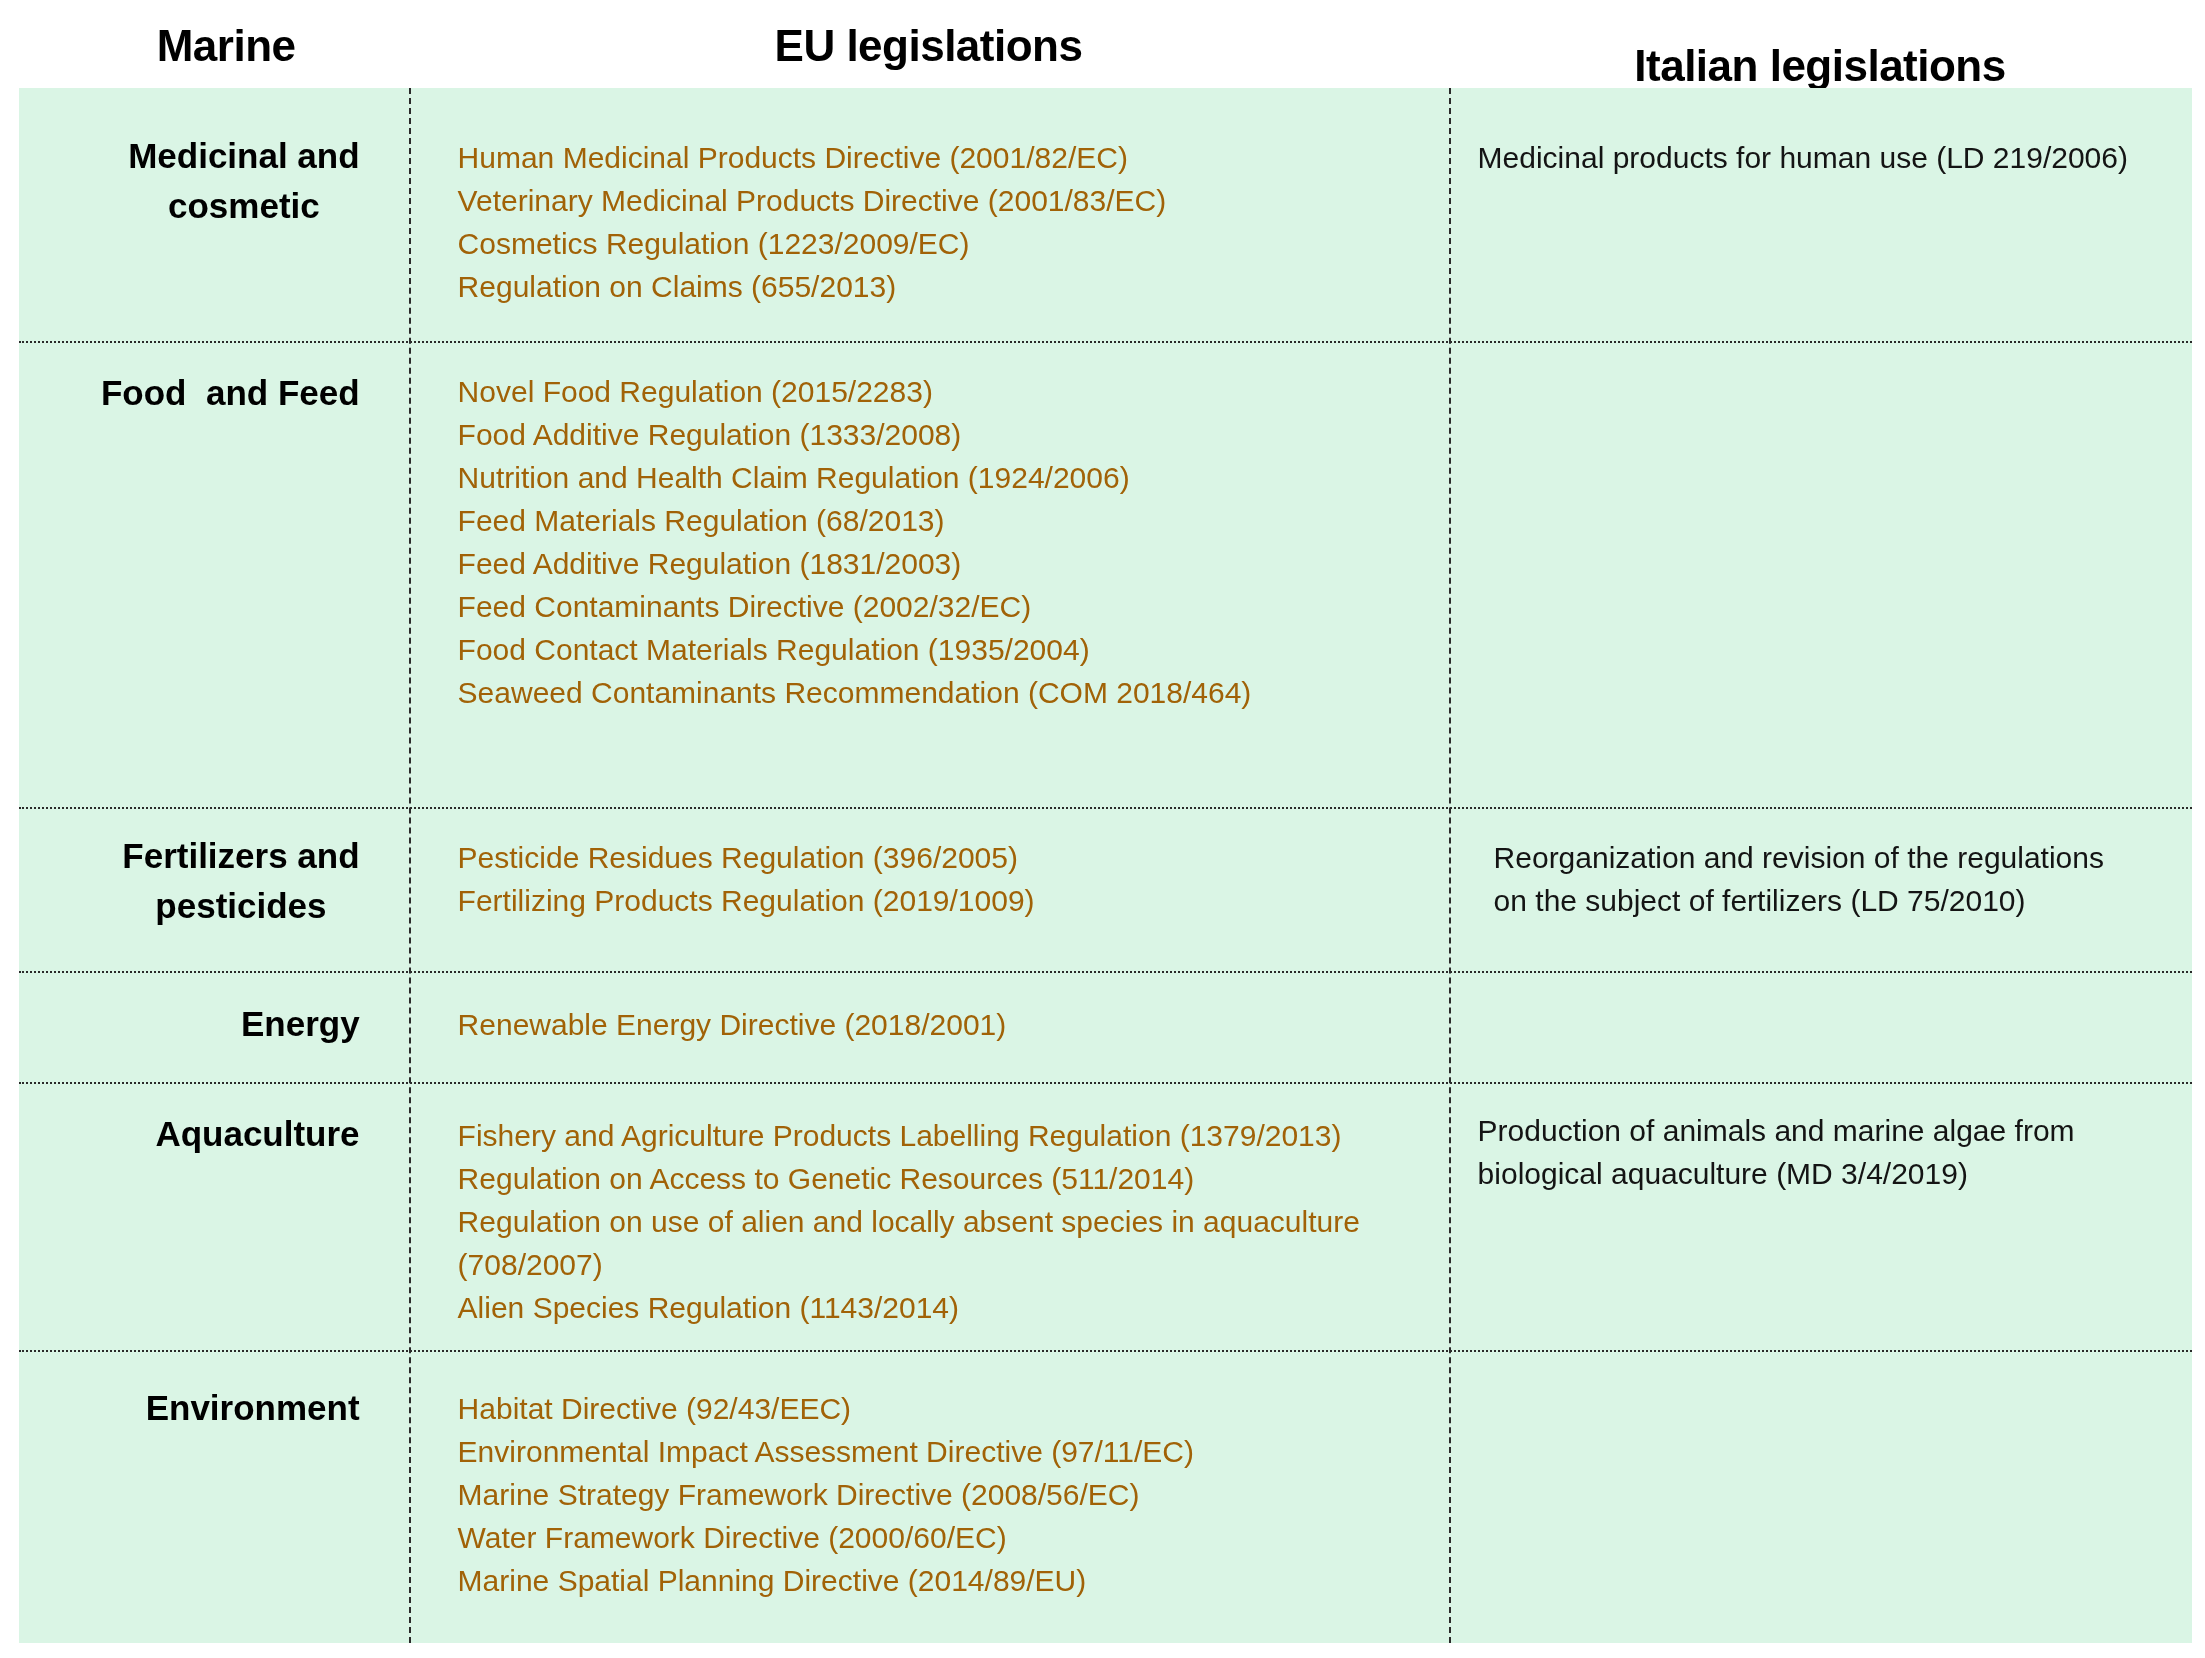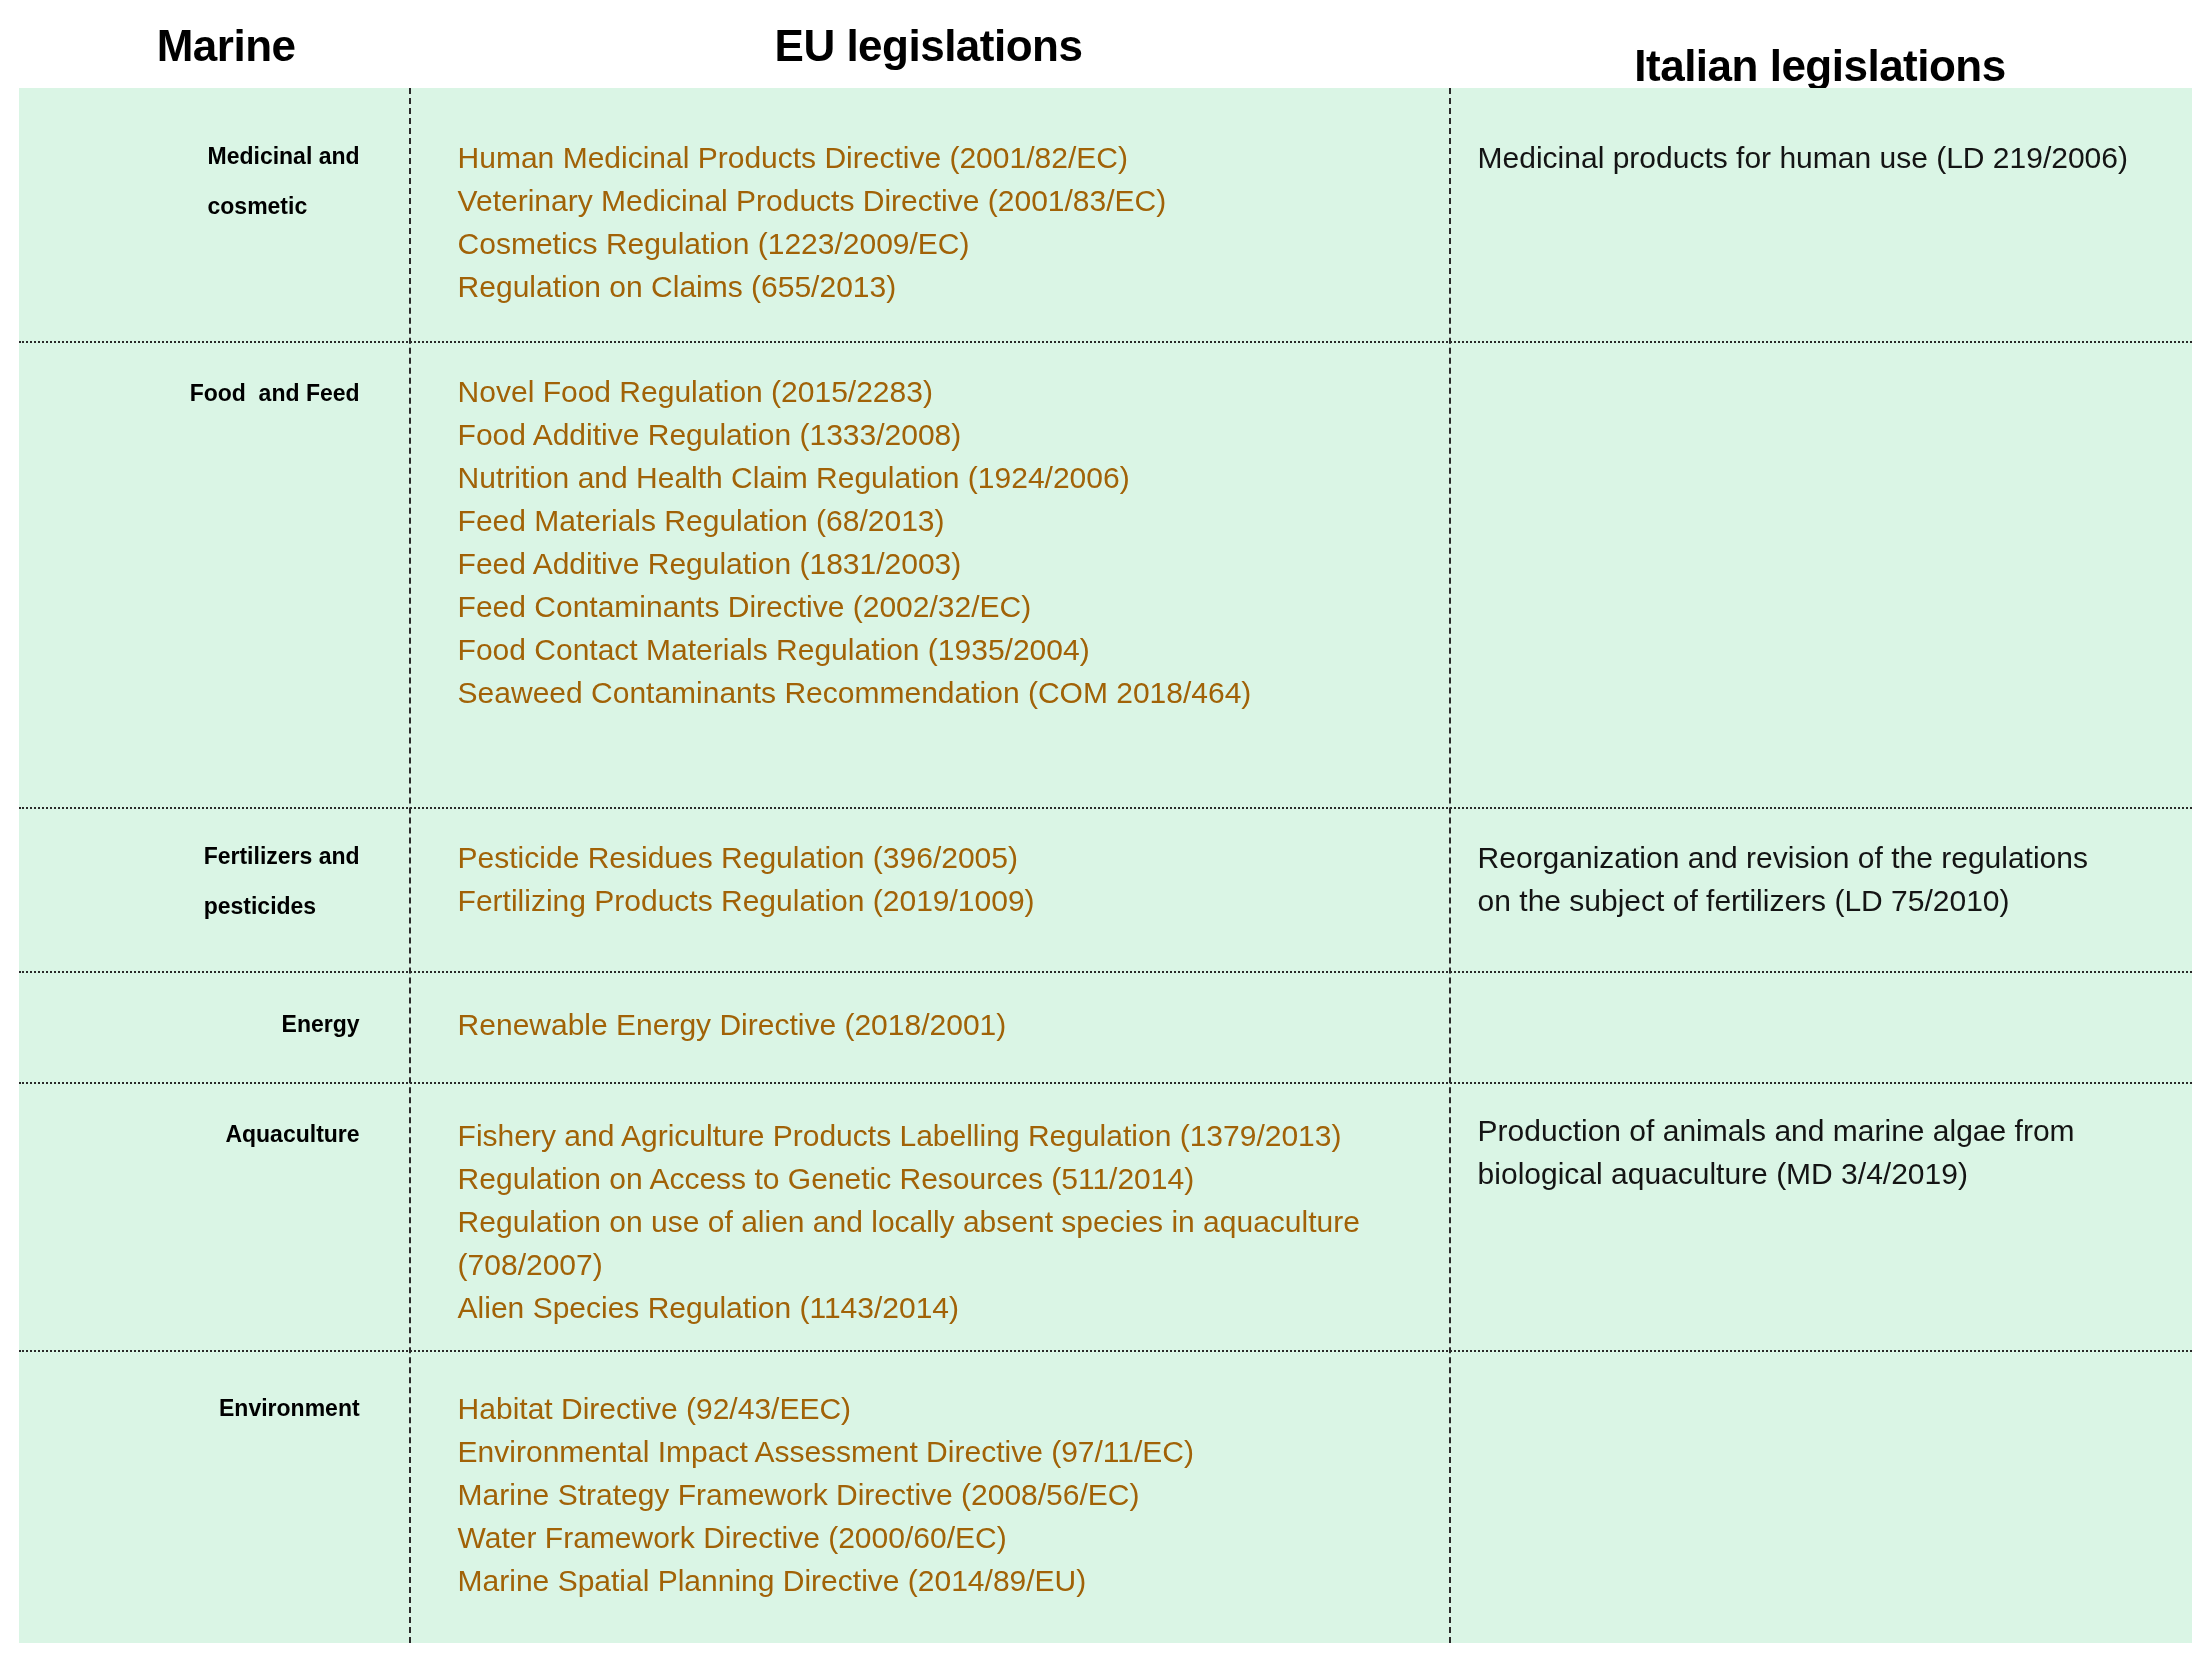--- a/index.html
+++ b/index.html
@@ -4,22 +4,22 @@
 <style>
   html, body { margin:0; padding:0; background:#ffffff; }
   body { width:2205px; height:1659px; position:relative; overflow:hidden;
          font-family:"Liberation Sans", "DejaVu Sans", sans-serif; color:#111; }
   .hdr { position:absolute; top:16px; height:59px; line-height:59px;
          font-size:44px; font-weight:bold; text-align:center; color:#000; letter-spacing:-0.5px; }
   .table { position:absolute; left:18.6px; top:88px; width:2173px; height:1555px; background:#daf5e5; }
   .vline { position:absolute; top:0; bottom:0; width:0; border-left:2.1px dashed #2a2a2a; }
   .hline { position:absolute; left:0; right:0; height:0; border-top:2.7px dotted #2a2a2a; }
   .row { position:absolute; left:0; right:0; }
-  .field { position:absolute; right:1832px; text-align:left; font-weight:bold;
-           font-size:23px; line-height:50px; color:#000; white-space:nowrap; }
+  .field { position:absolute; right:1832px; text-align:center; font-weight:bold;
+           font-size:35px; line-height:50px; color:#000; white-space:nowrap; }
   .eu { position:absolute; left:439px; font-size:30px; line-height:43px; color:#a16207; white-space:nowrap; }
   .it { position:absolute; left:1459px; font-size:30px; line-height:43px; color:#141414; white-space:nowrap; }
   .line { display:block; }
 </style>
 </head>
 <body>
 
 <div class="hdr" style="left:18.6px; width:415px;">Marine</div>
 <div class="hdr" style="left:408px; width:1041px;">EU legislations</div>
 <div class="hdr" style="left:1449px; width:742px;margin-top:20px;">Italian legislations</div>
@@ -69,21 +69,21 @@
 
   <div class="row" style="top:719px;">
     <div class="field" style="top:24px;">
       <span class="line">Fertilizers and</span>
       <span class="line">pesticides</span>
     </div>
     <div class="eu" style="top:29px;">
       <span class="line">Pesticide Residues Regulation (396/2005)</span>
       <span class="line">Fertilizing Products Regulation (2019/1009)</span>
     </div>
-    <div class="it" style="top:29px;">
+    <div class="it" style="top:29px;margin-left:16px;">
       <span class="line">Reorganization and revision of the regulations</span>
       <span class="line">on the subject of fertilizers (LD 75/2010)</span>
     </div>
   </div>
 
   <div class="row" style="top:883px;">
     <div class="field" style="top:28px;">
       <span class="line">Energy</span>
     </div>
     <div class="eu" style="top:32px;">

